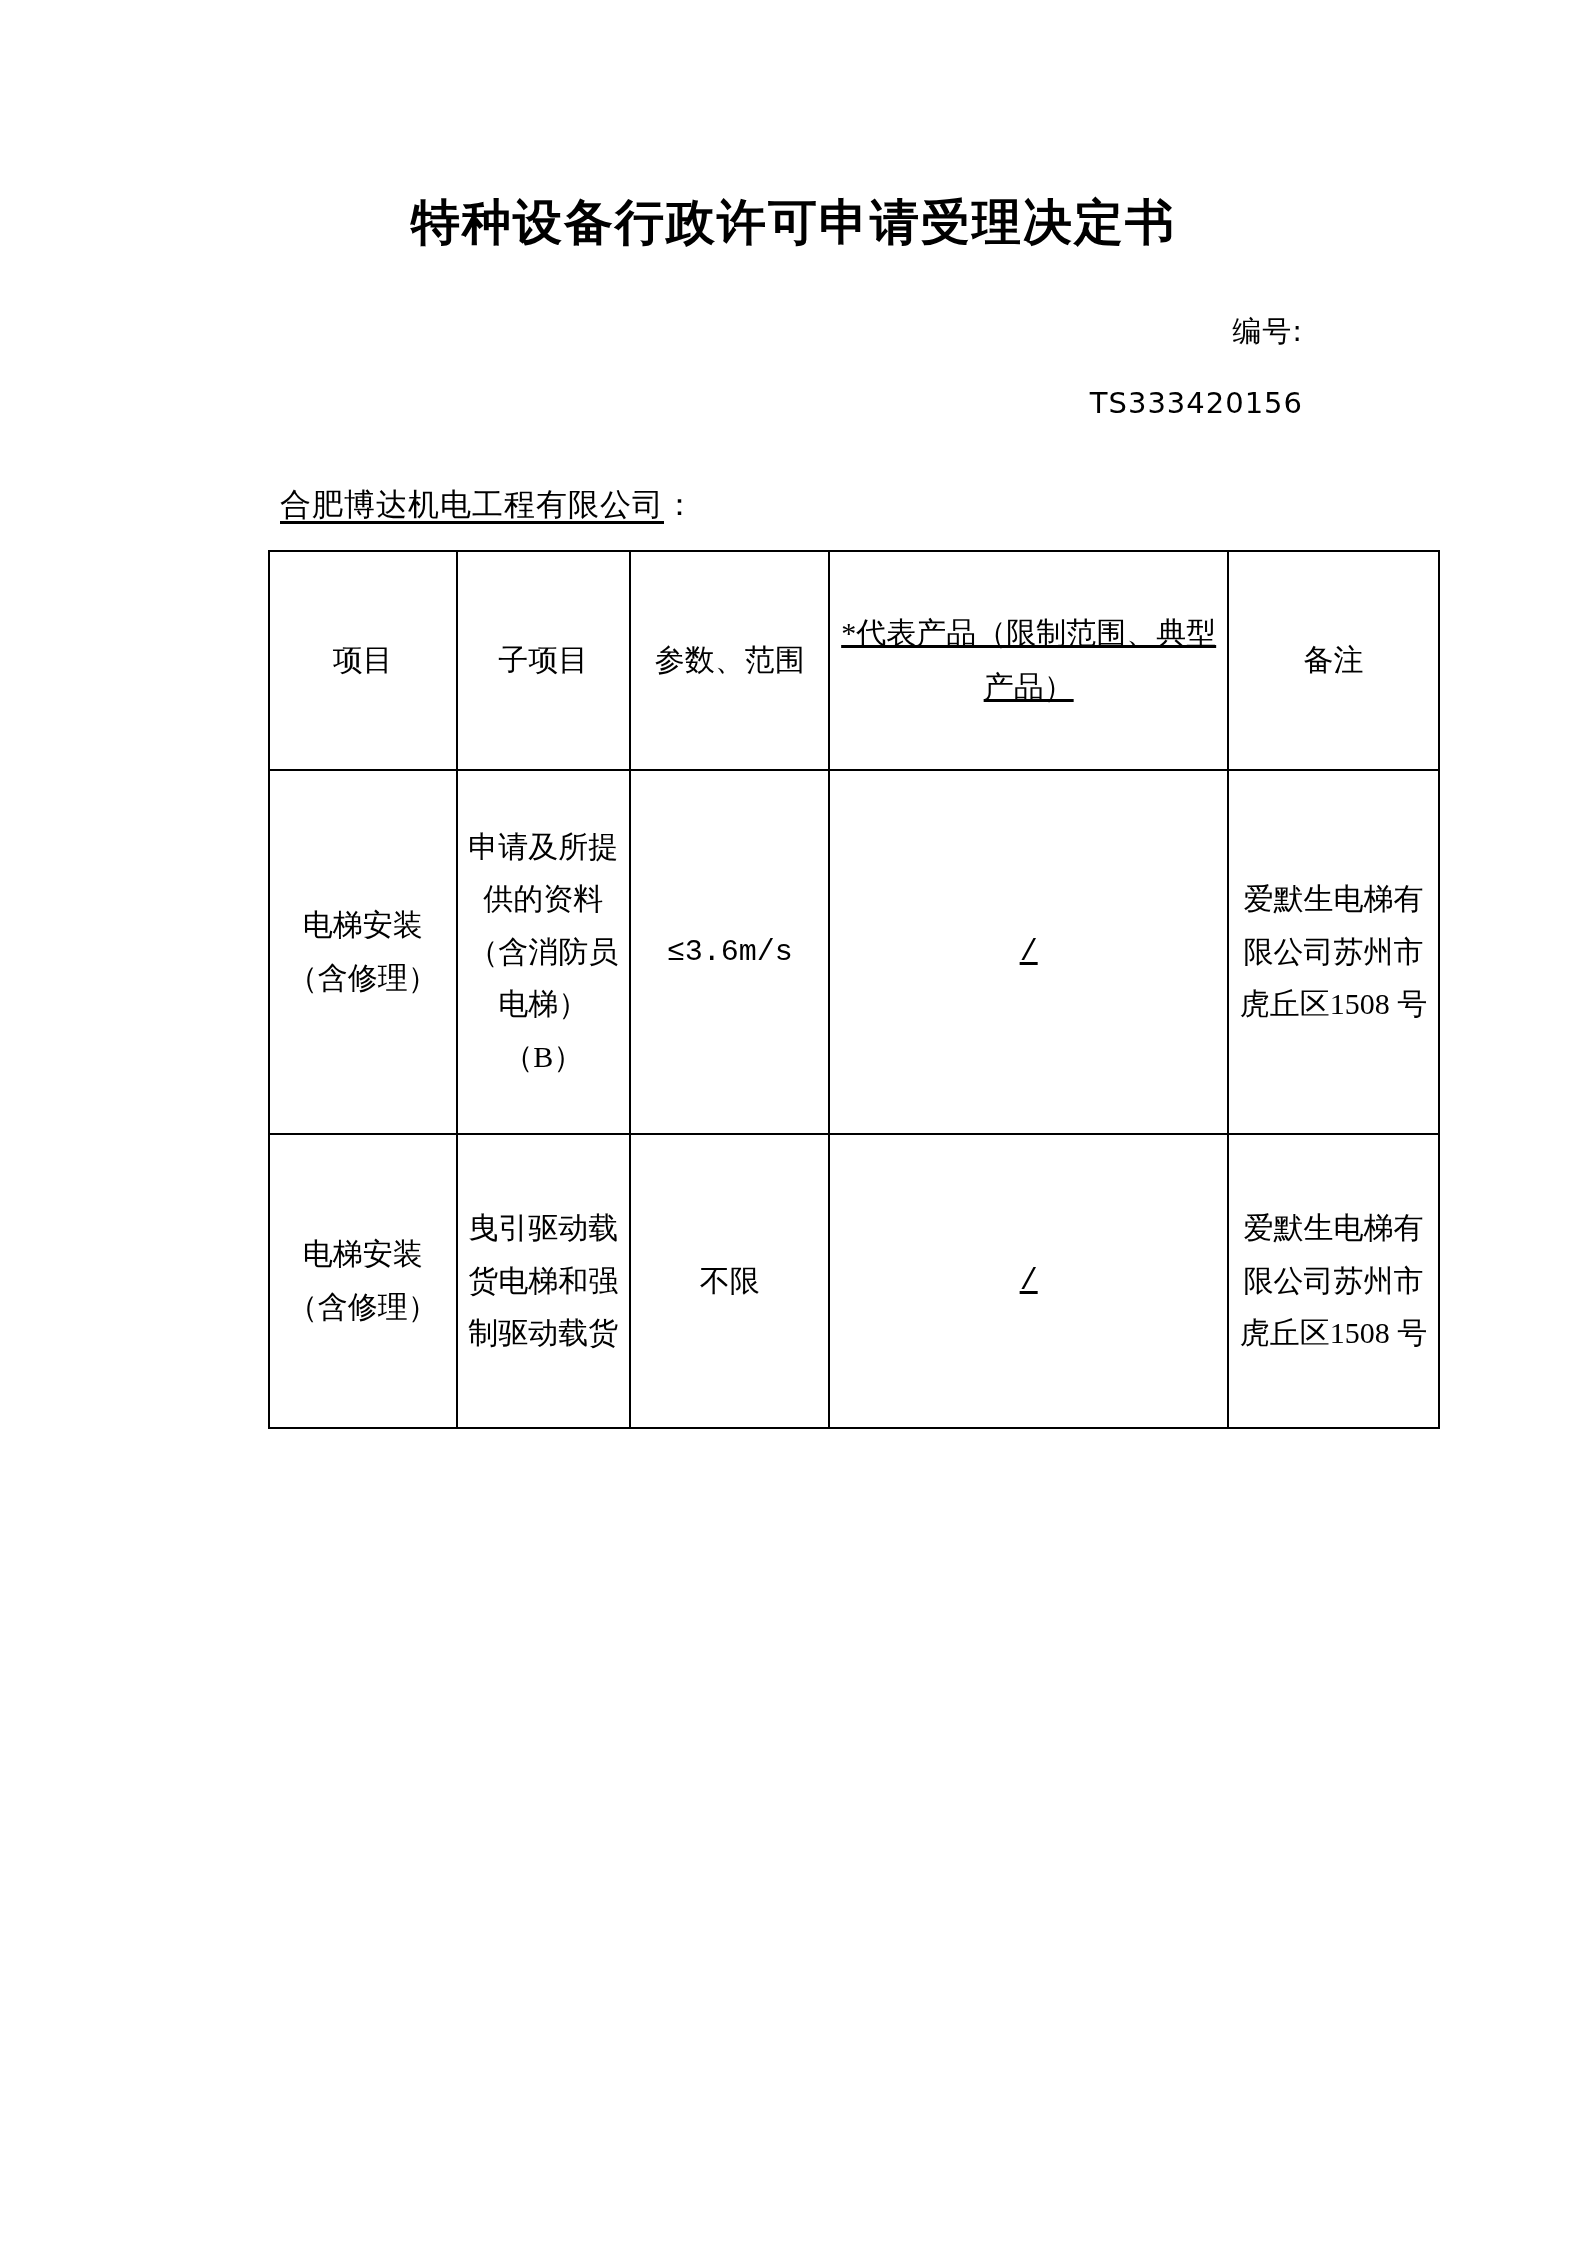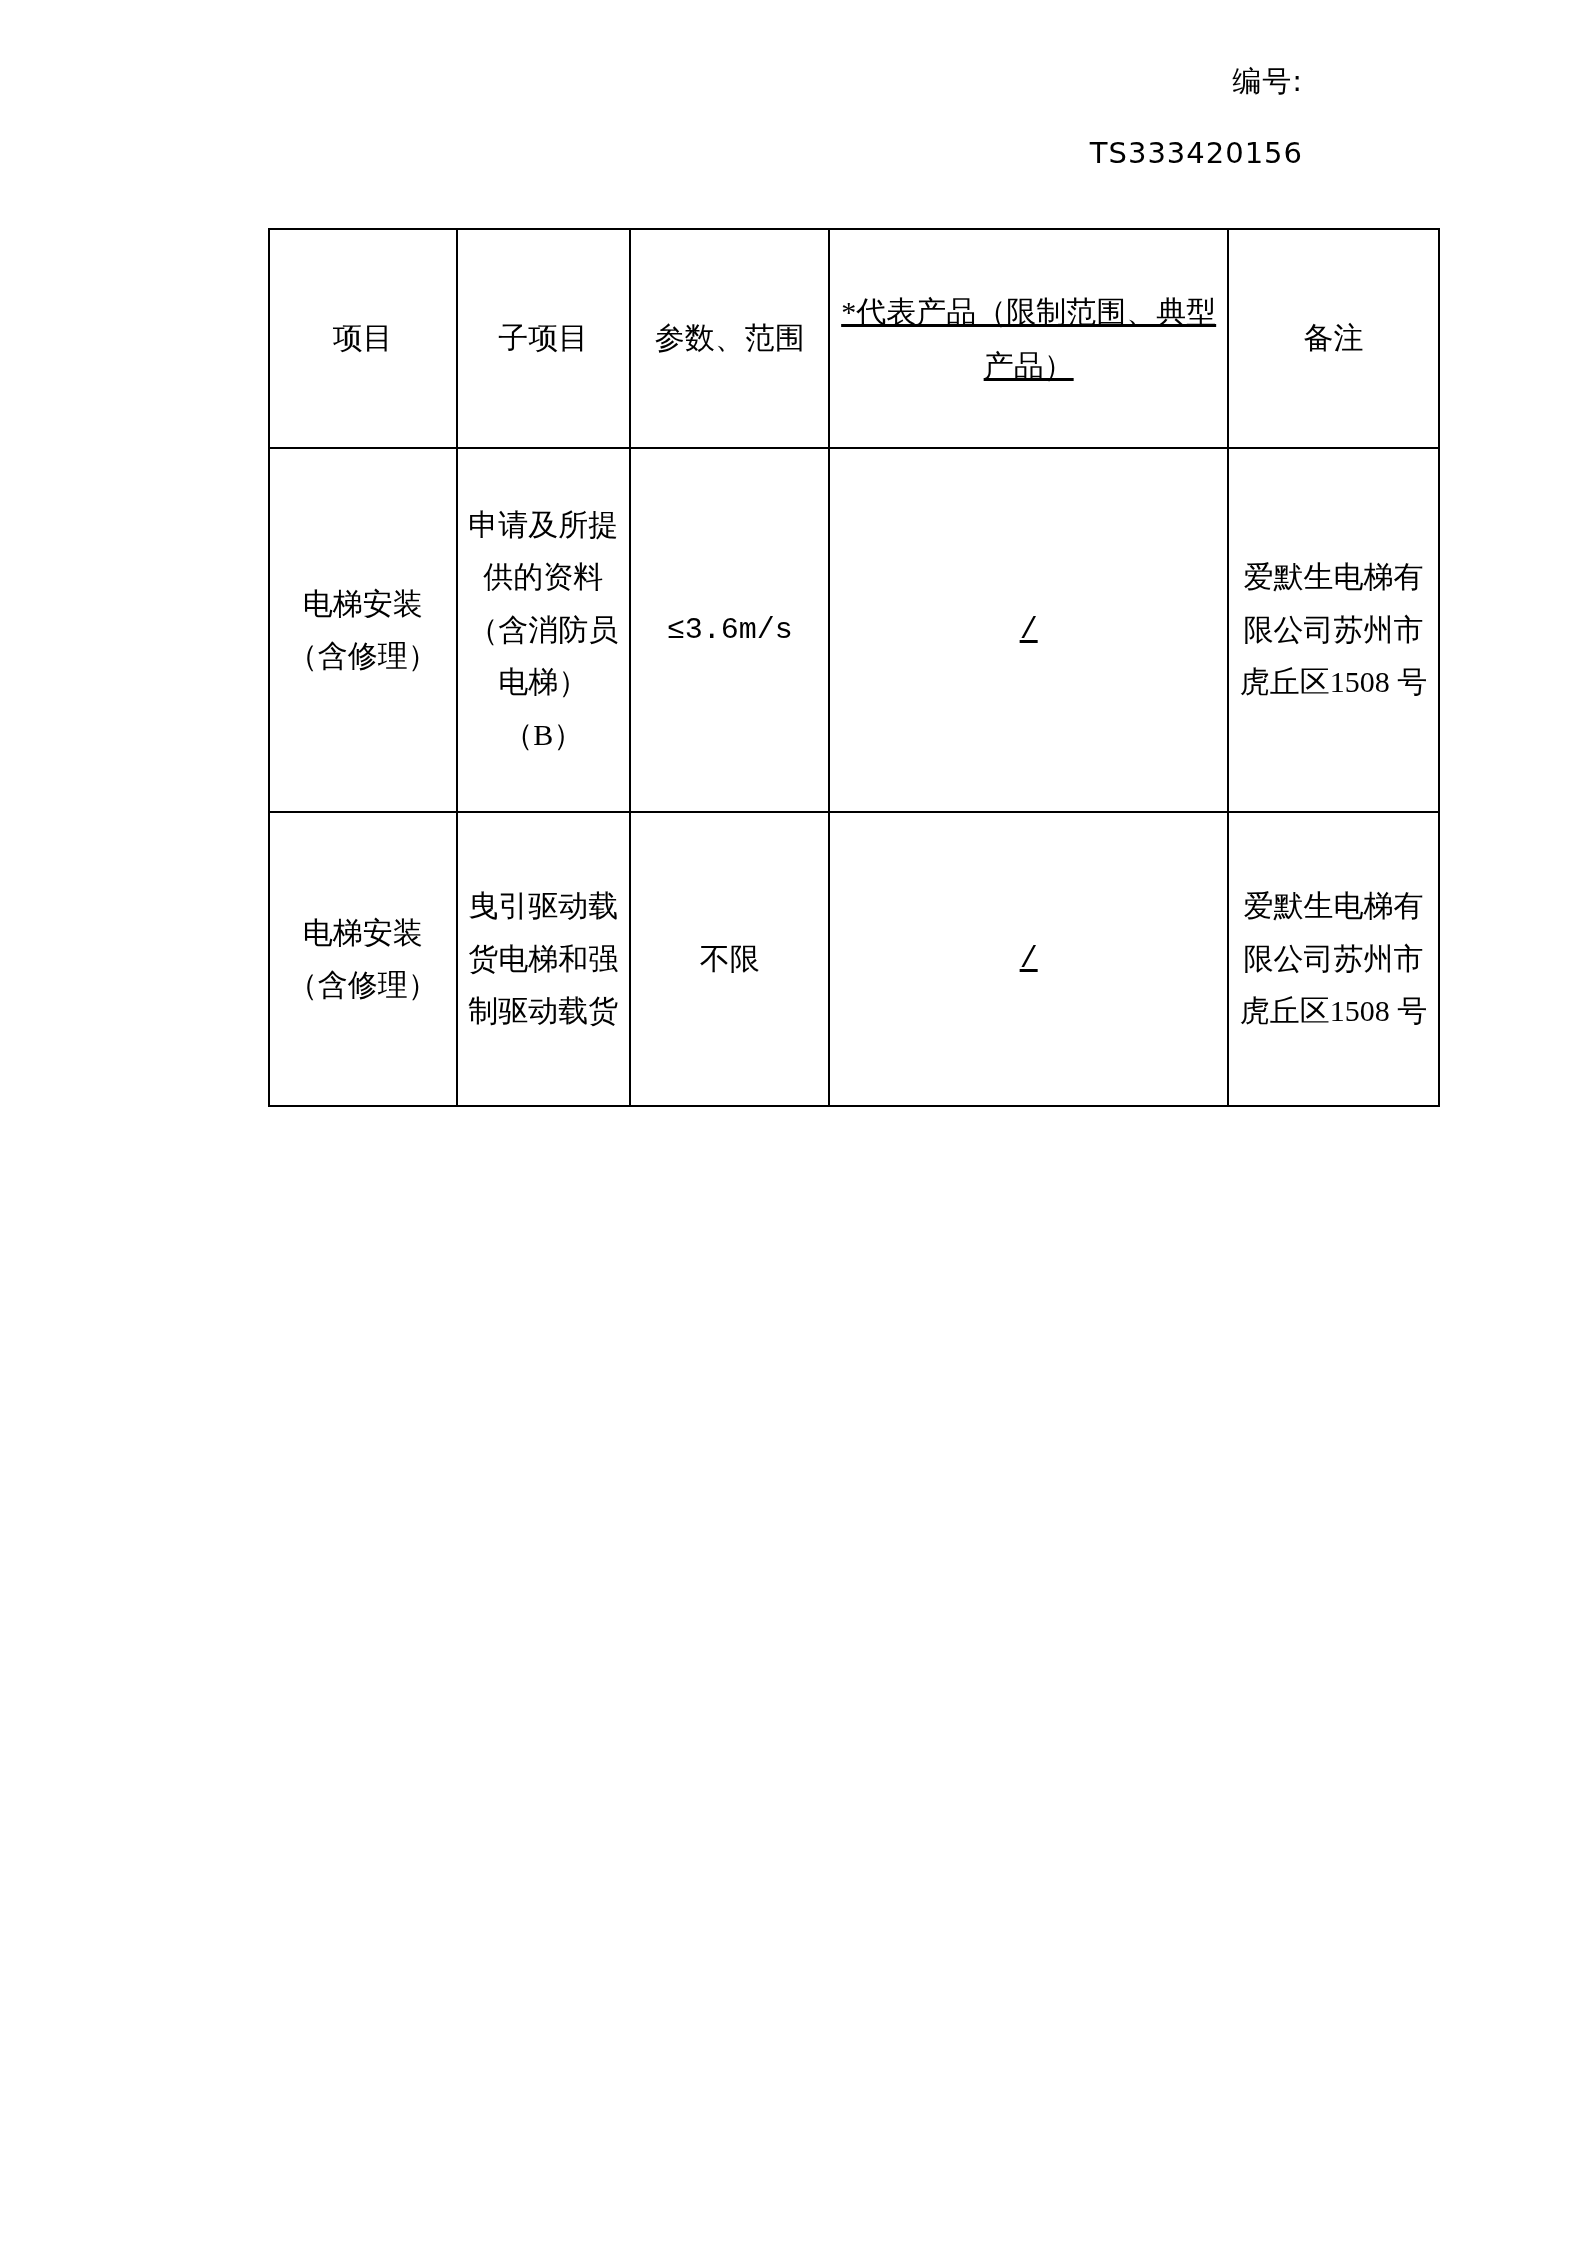--- a/index.html
+++ b/index.html
@@ -108,27 +108,31 @@
     font-family: "Liberation Mono", "DejaVu Sans Mono", monospace;
     font-size: 30px;
   }
   .nowrap-small { font-size: 29px; }
 </style>
 </head>
 <body>
 
 <div class="page">
 
+  <h1 class="doc-title">特种设备行政许可申请受理决定书</h1>
 
   <div class="serial-line">
     <span>编号:</span>
     <span>&nbsp;&nbsp;&nbsp;</span>
     <span>TS333420156</span>
   </div>
 
+  <div class="addressee">
+    <span class="uline">合肥博达机电工程有限公司</span><span>：</span>
+  </div>
 
 
   <table class="main-table">
     <tbody>
       <tr class="hdr-row">
         <td class="c0">项目</td>
         <td class="c1">子项目</td>
         <td class="c2">参数、范围</td>
         <td class="c3">*代表产品（限制范围、典型产品）</td>
         <td class="c4">备注</td>

